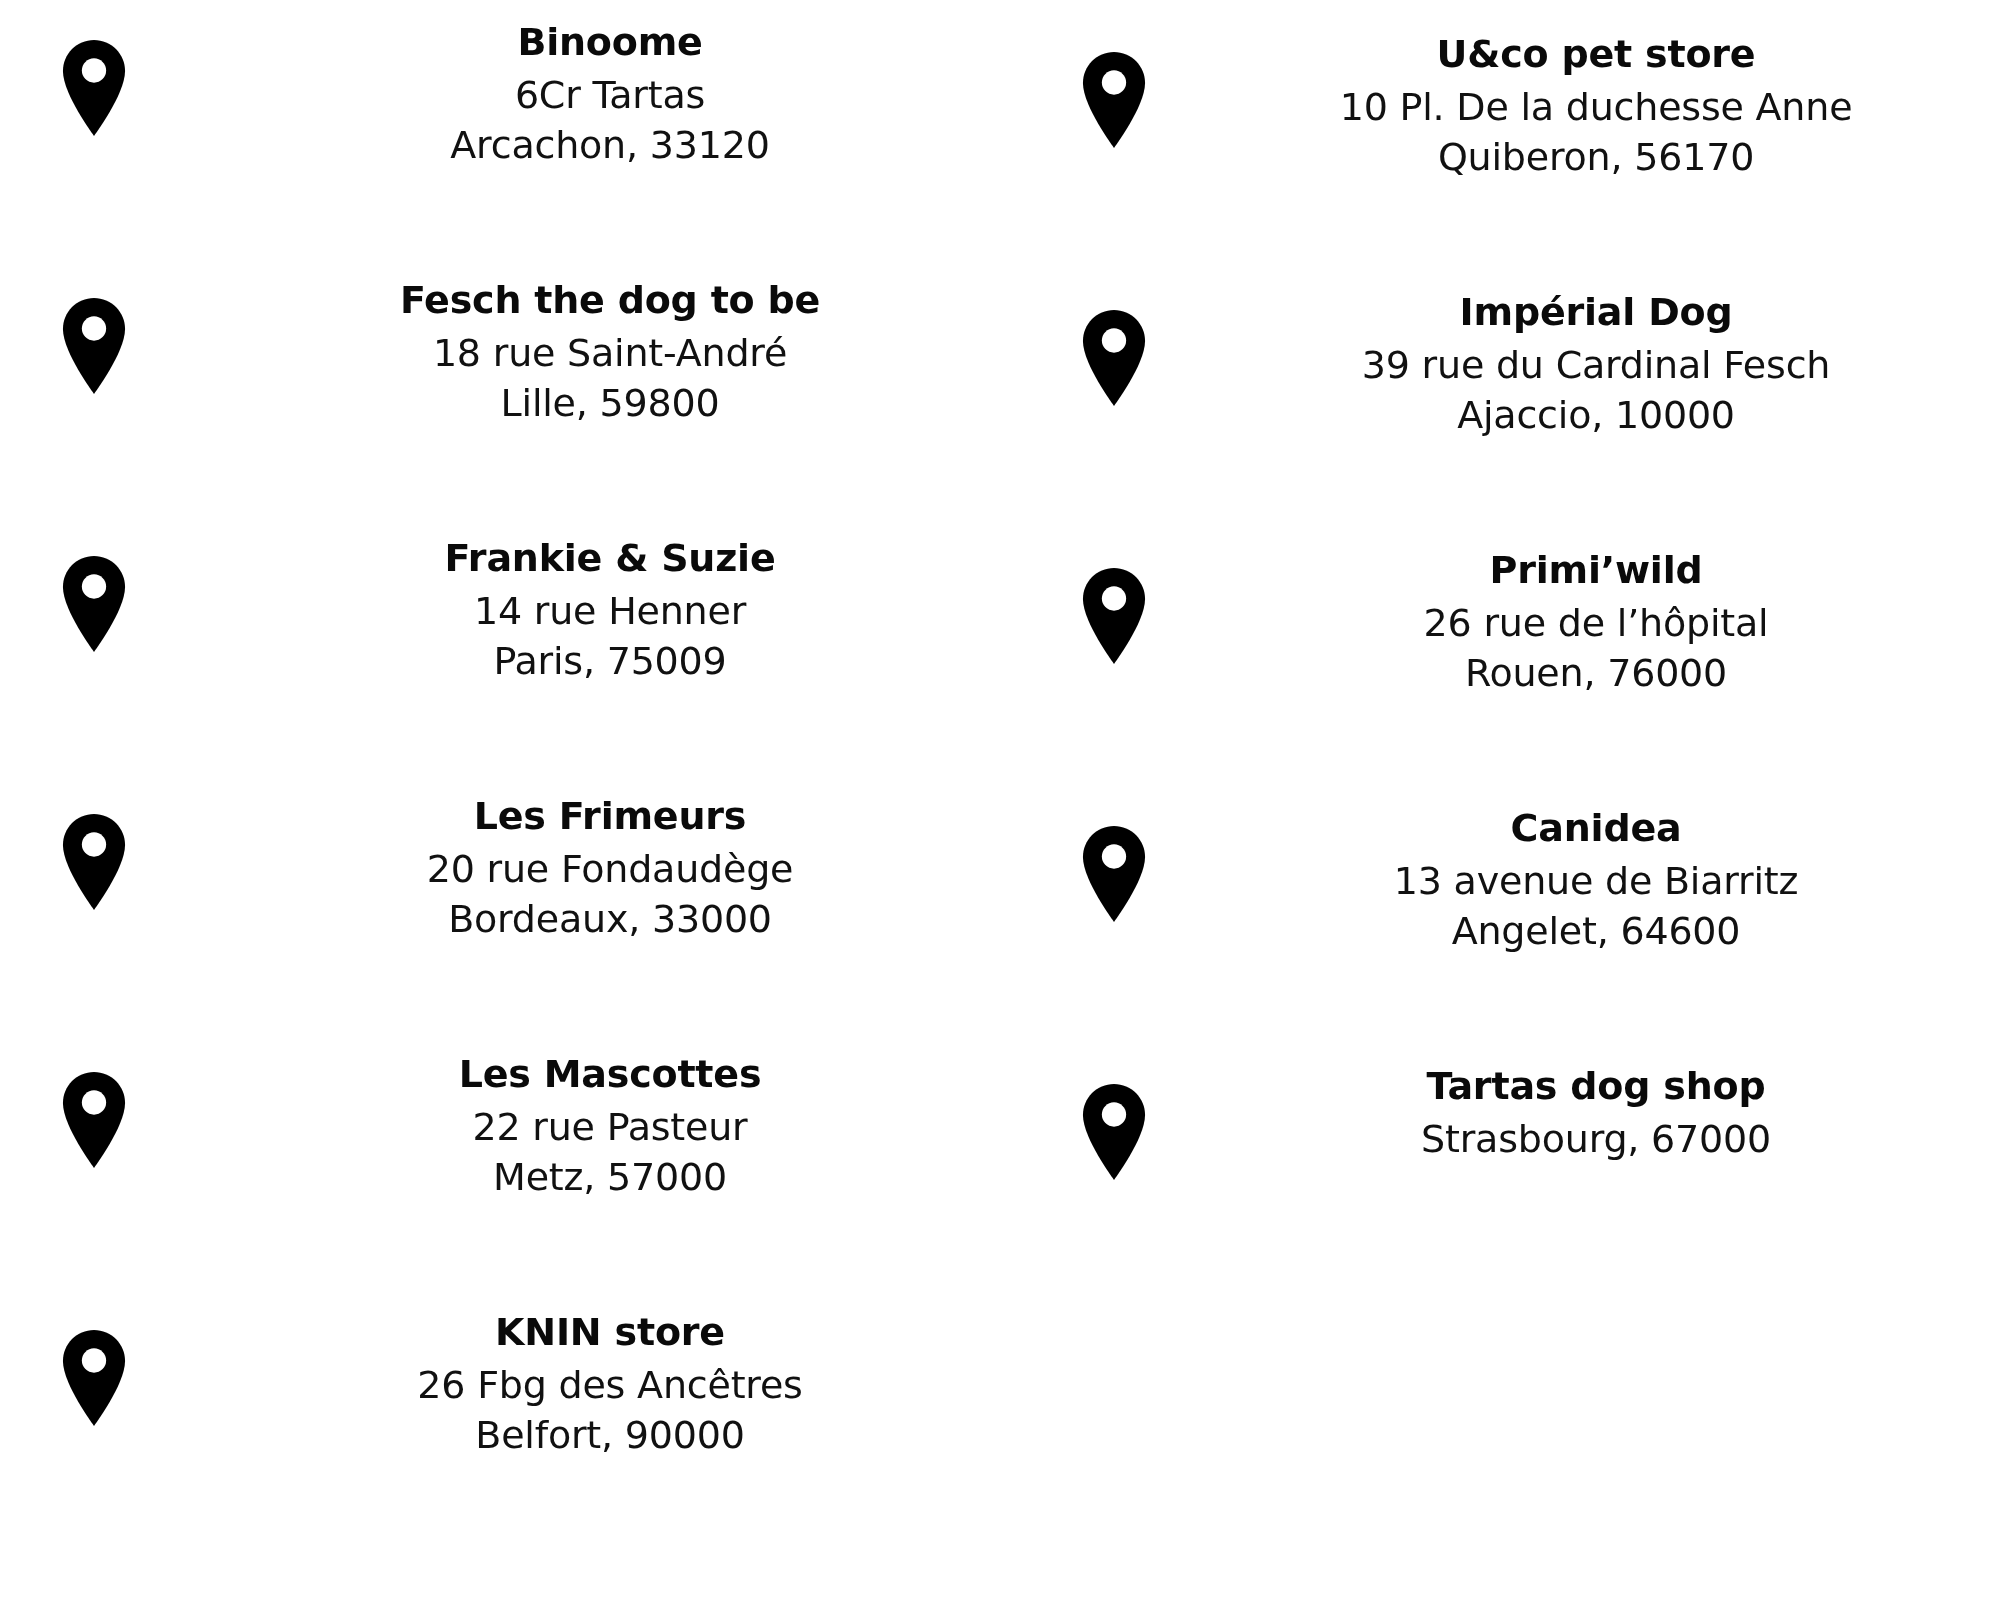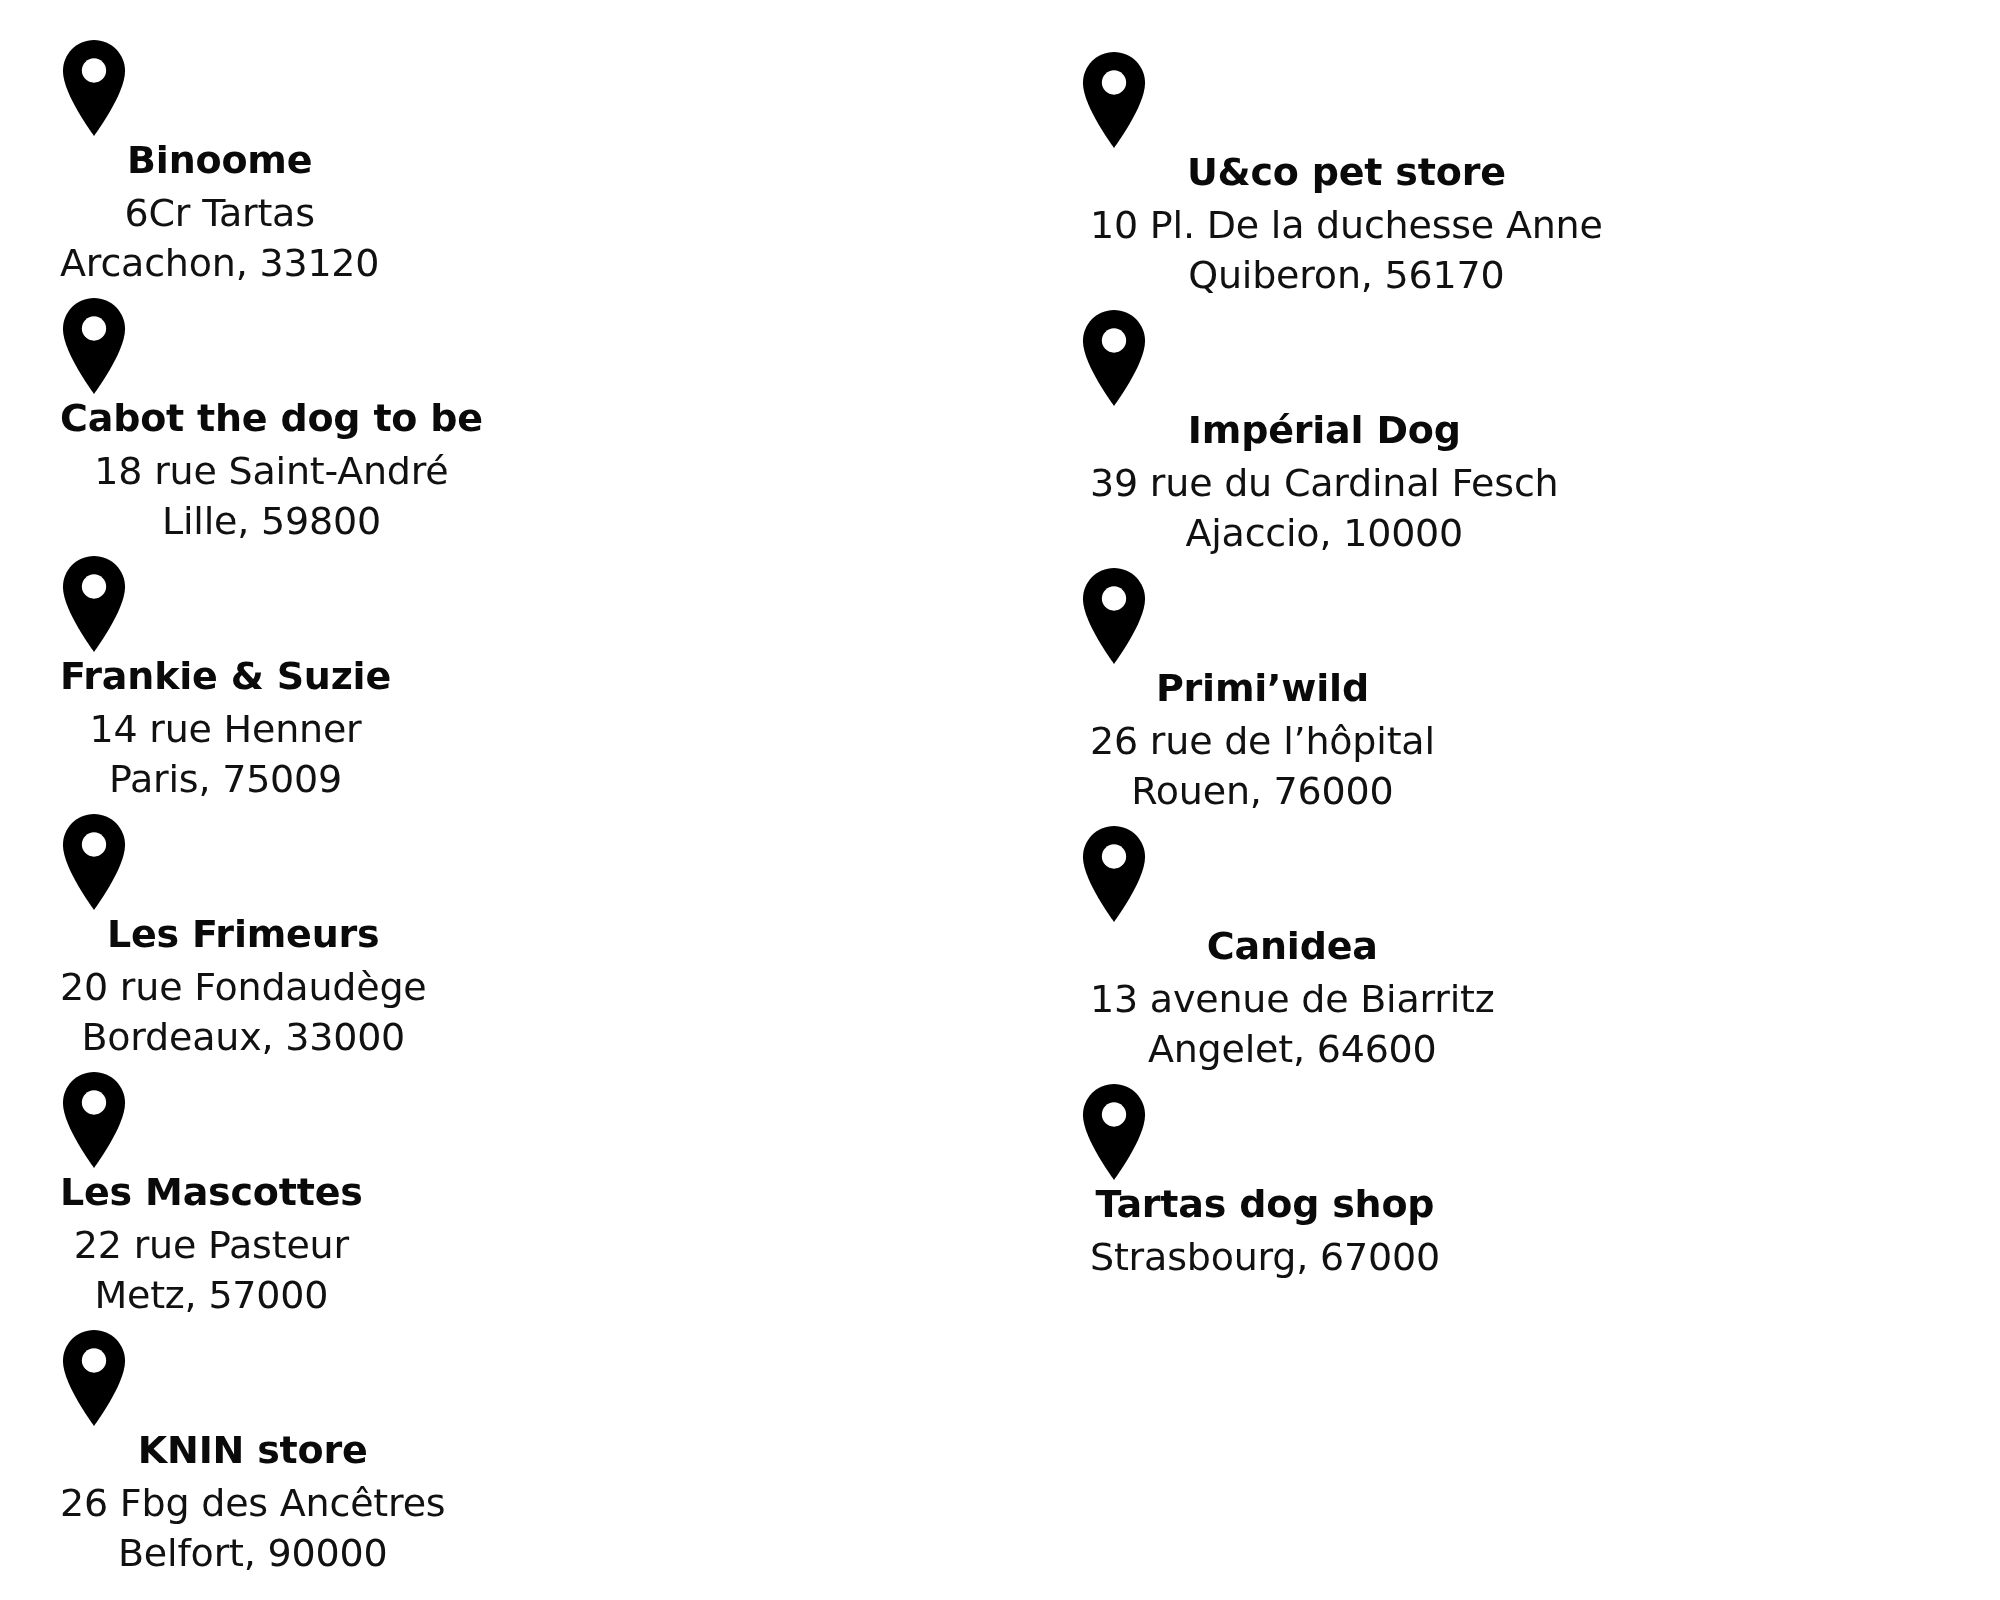--- a/index.html
+++ b/index.html
@@ -26,21 +26,21 @@
   .column-left {
     width: 1080px;
     padding-left: 60px;
   }
   .column-right {
     width: 920px;
     padding-left: 0px;
   }
   .store-entry {
     display: flex;
-    flex-direction: column;
+    flex-direction: row;
     align-items: flex-start;
     margin-bottom: 38px;
   }
   .column-left .store-entry { height: 220px; }
   .column-right .store-entry { height: 220px; }
   .pin-wrap {
     width: 110px;
     flex: 0 0 110px;
     display: flex;
     justify-content: flex-start;
@@ -94,21 +94,21 @@
     </div>
 
     <div class="store-entry">
       <span class="pin-wrap">
         <svg class="pin-svg" width="68" height="96" viewBox="0 0 24 34" xmlns="http://www.w3.org/2000/svg">
           <path d="M12 0C5.92 0 1 4.92 1 11c0 8.25 11 23 11 23s11-14.75 11-23c0-6.08-4.92-11-11-11z" fill="#000000"></path>
           <circle cx="12" cy="10.8" r="4.3" fill="#ffffff"></circle>
         </svg>
       </span>
       <div class="store-text">
-        <div class="store-name">Cabot the dog to be</div>
+        <div class="store-name">Fesch the dog to be</div>
         <div class="store-street">18 rue Saint-André</div>
         <div class="store-city">Lille, 59800</div>
       </div>
     </div>
 
     <div class="store-entry">
       <span class="pin-wrap">
         <svg class="pin-svg" width="68" height="96" viewBox="0 0 24 34" xmlns="http://www.w3.org/2000/svg">
           <path d="M12 0C5.92 0 1 4.92 1 11c0 8.25 11 23 11 23s11-14.75 11-23c0-6.08-4.92-11-11-11z" fill="#000000"></path>
           <circle cx="12" cy="10.8" r="4.3" fill="#ffffff"></circle>

